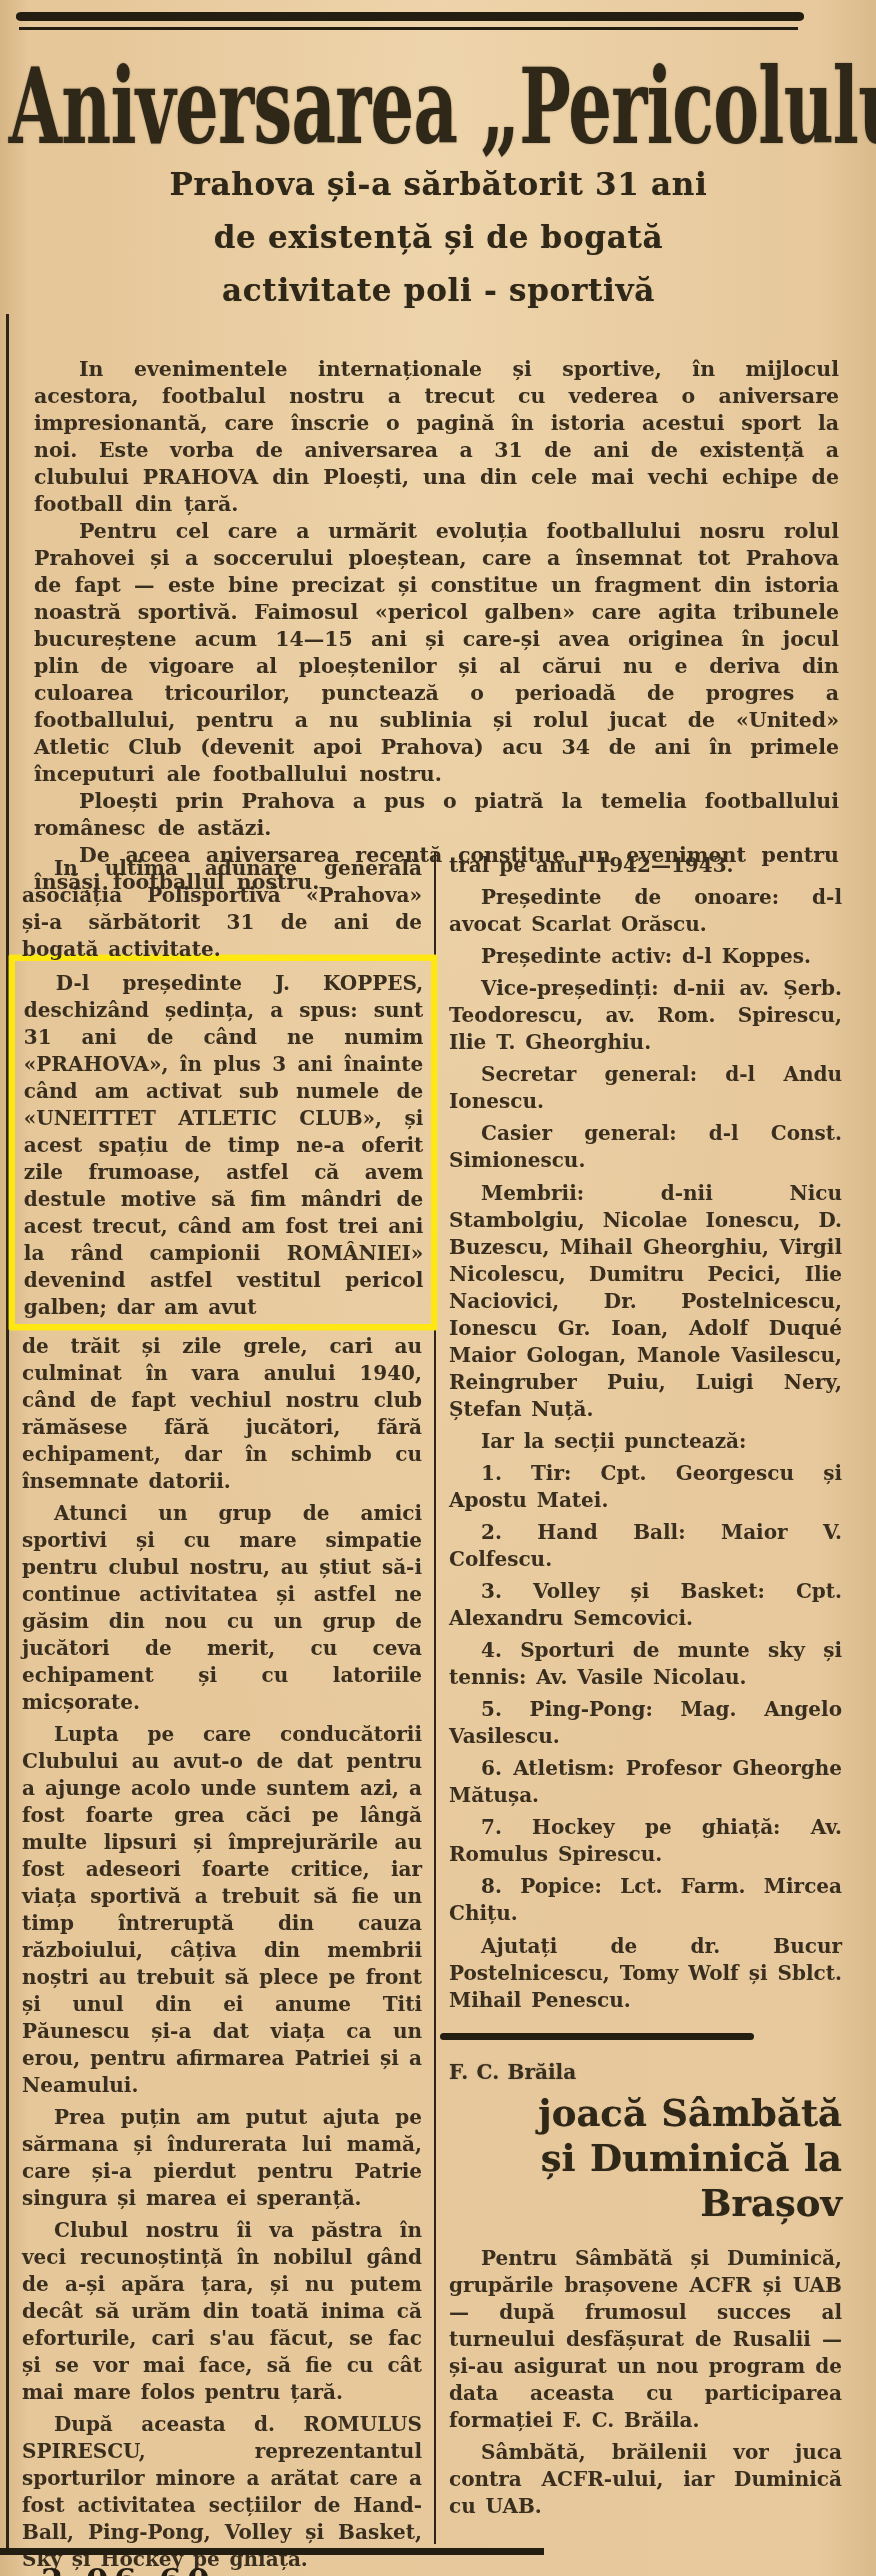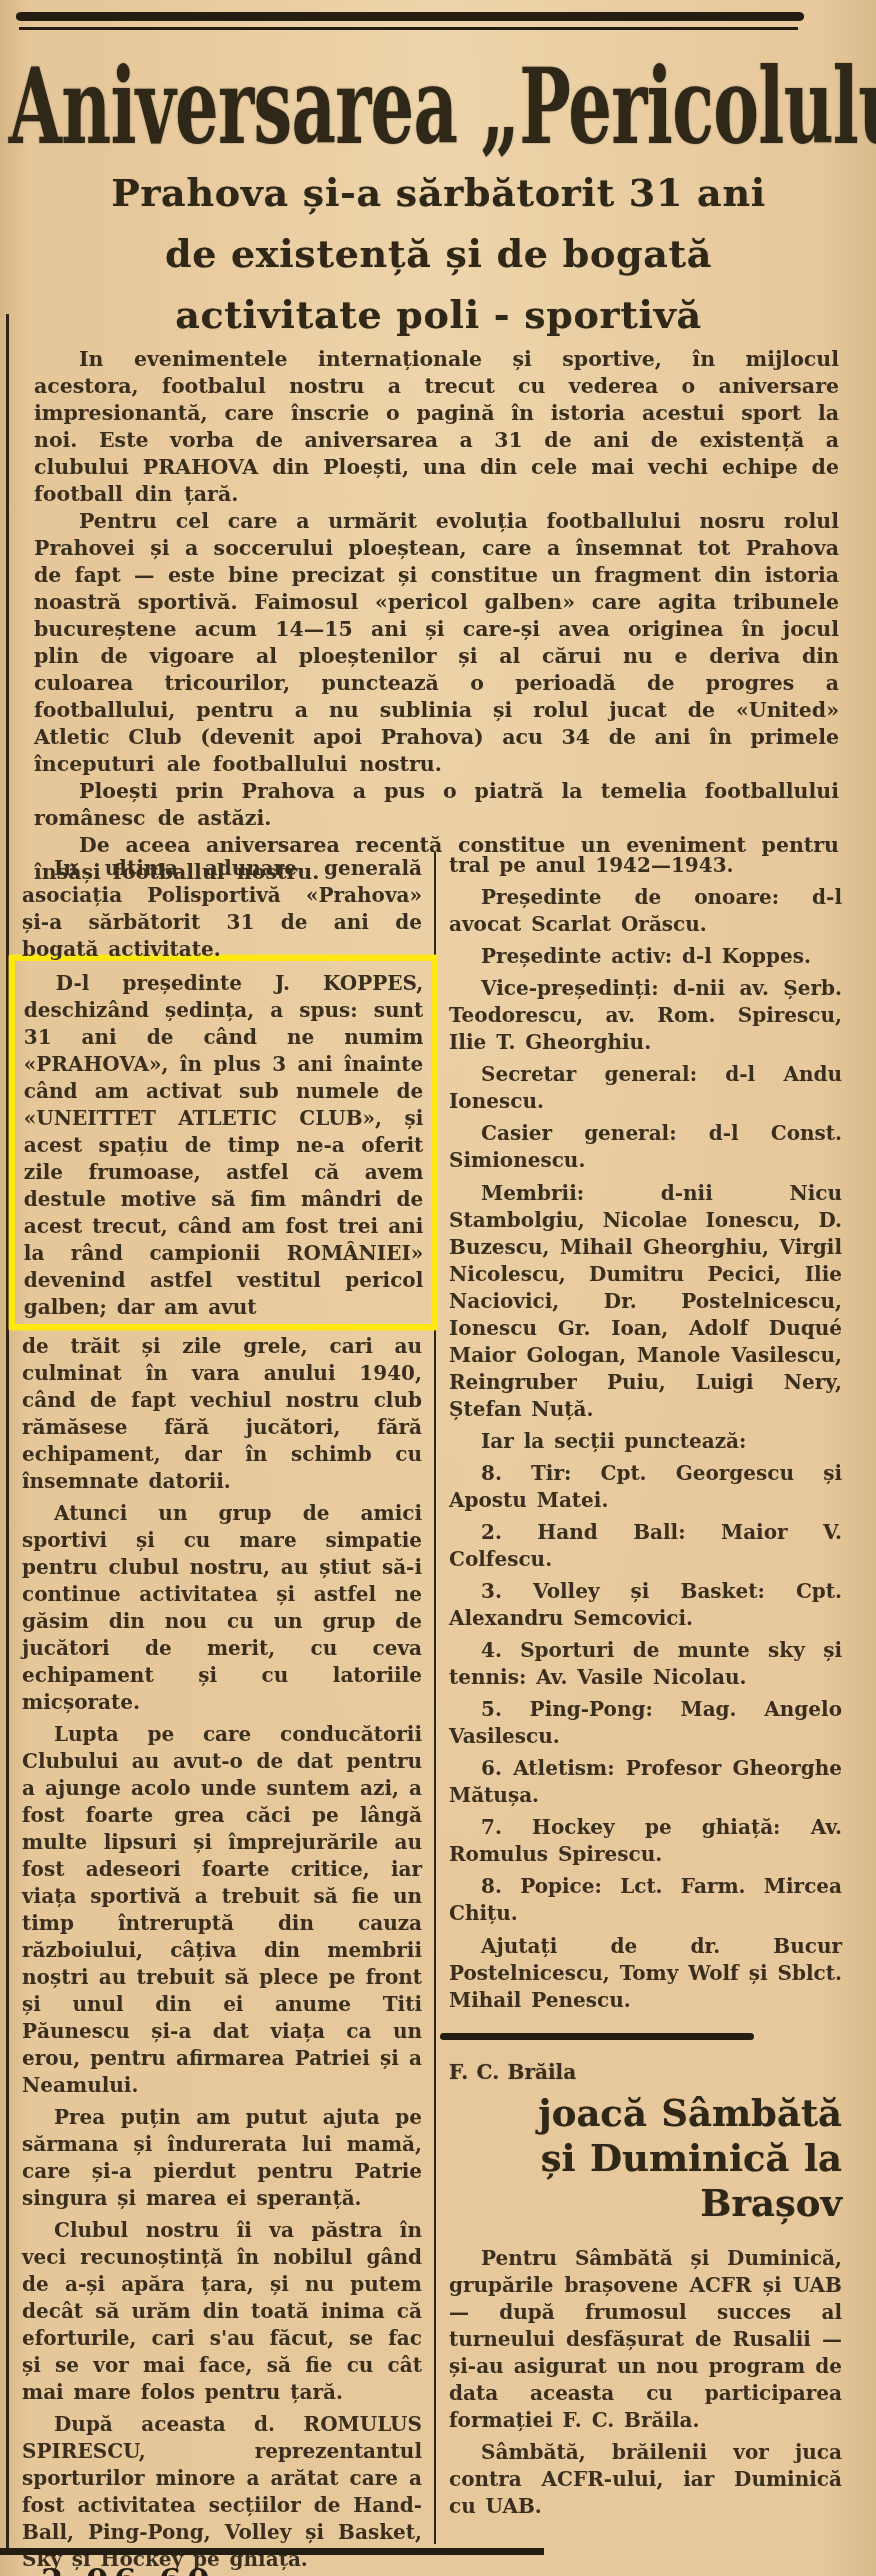--- a/index.html
+++ b/index.html
@@ -23,24 +23,24 @@
     position:absolute; top:44px; left:0; width:877px; text-align:center;
     font-weight:bold; font-size:70px; white-space:nowrap;
     transform:scale(0.98,1.5); transform-origin:50% 0;
     letter-spacing:-0.7px; color:#2f2717;
     text-shadow:0 0 1.5px rgba(47,39,23,.45);
   }
   .subtitle {
     position:absolute; top:158px; left:0; width:877px; text-align:center;
     font-weight:bold; color:#2f2717;
   }
-  .subtitle p { margin:8px; font-size:38px; line-height:53px; letter-spacing:0.7px;
+  .subtitle p { margin:0; font-size:31px; line-height:53px; letter-spacing:0.7px;
     text-shadow:0 0 0.7px rgba(47,39,23,.5); }
 
-  .intro { position:absolute; top:346px; left:34px; width:805px; }
+  .intro { position:absolute; top:356px; left:34px; width:805px; }
   .intro p {
     margin:0; font-size:20.5px; line-height:27px; font-weight:bold;
     text-align:justify; text-indent:45px; word-spacing:5.1px; color:#3a2f1f;
   }
 
   .columns { position:absolute; top:852px; left:0; width:877px; }
   .col-left  { position:absolute; left:22px;  top:2.9px; width:400px; }
   .col-right { position:absolute; left:449px; top:0;   width:393px; }
   .col-left p, .col-right p {
     margin:0 0 5.1px 0; font-size:20px; line-height:27px; font-weight:bold;
@@ -125,21 +125,21 @@
     <div class="col-right">
       <div class="plist">
           <p>tral pe anul 1942—1943.</p>
           <p>Președinte de onoare: d-l avocat Scarlat Orăscu.</p>
           <p>Președinte activ: d-l Koppes.</p>
           <p>Vice-președinți: d-nii av. Șerb. Teodorescu, av. Rom. Spirescu, Ilie T. Gheorghiu.</p>
           <p>Secretar general: d-l Andu Ionescu.</p>
           <p>Casier general: d-l Const. Simionescu.</p>
           <p>Membrii: d-nii Nicu Stambolgiu, Nicolae Ionescu, D. Buzescu, Mihail Gheorghiu, Virgil Nicolescu, Dumitru Pecici, Ilie Naciovici, Dr. Postelnicescu, Ionescu Gr. Ioan, Adolf Duqué Maior Gologan, Manole Vasilescu, Reingruber Puiu, Luigi Nery, Ștefan Nuță.</p>
           <p>Iar la secții punctează:</p>
-          <p>8. Tir: Cpt. Georgescu și Apostu Matei.</p>
+          <p>1. Tir: Cpt. Georgescu și Apostu Matei.</p>
           <p>2. Hand Ball: Maior V. Colfescu.</p>
           <p>3. Volley și Basket: Cpt. Alexandru Semcovici.</p>
           <p>4. Sporturi de munte sky și tennis: Av. Vasile Nicolau.</p>
           <p>5. Ping-Pong: Mag. Angelo Vasilescu.</p>
           <p>6. Atletism: Profesor Gheorghe Mătușa.</p>
           <p>7. Hockey pe ghiață: Av. Romulus Spirescu.</p>
           <p>8. Popice: Lct. Farm. Mircea Chițu.</p>
           <p>Ajutați de dr. Bucur Postelnicescu, Tomy Wolf și Sblct. Mihail Penescu.</p>
         </div>
 

